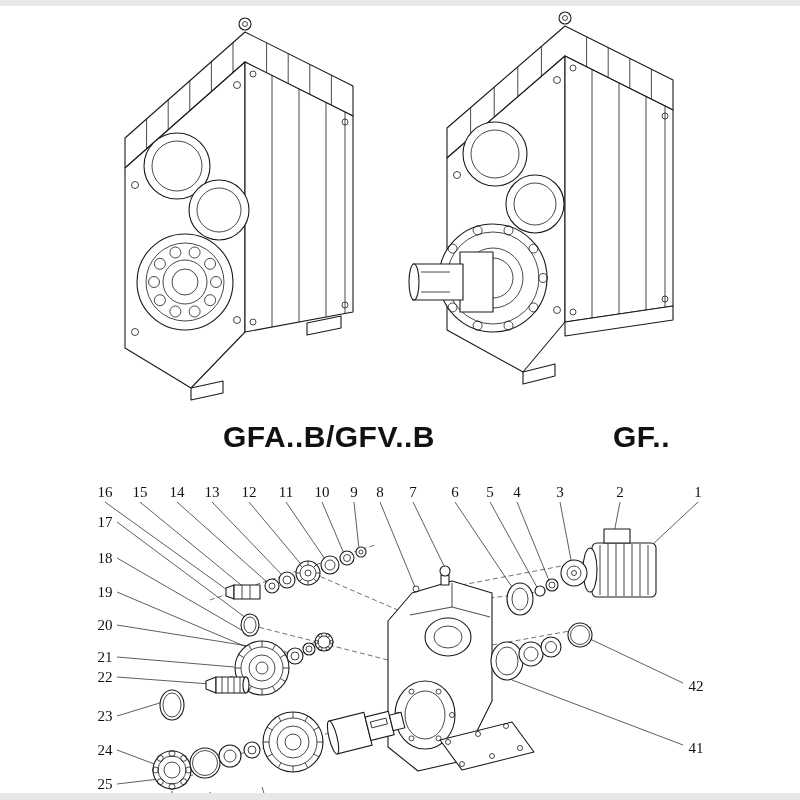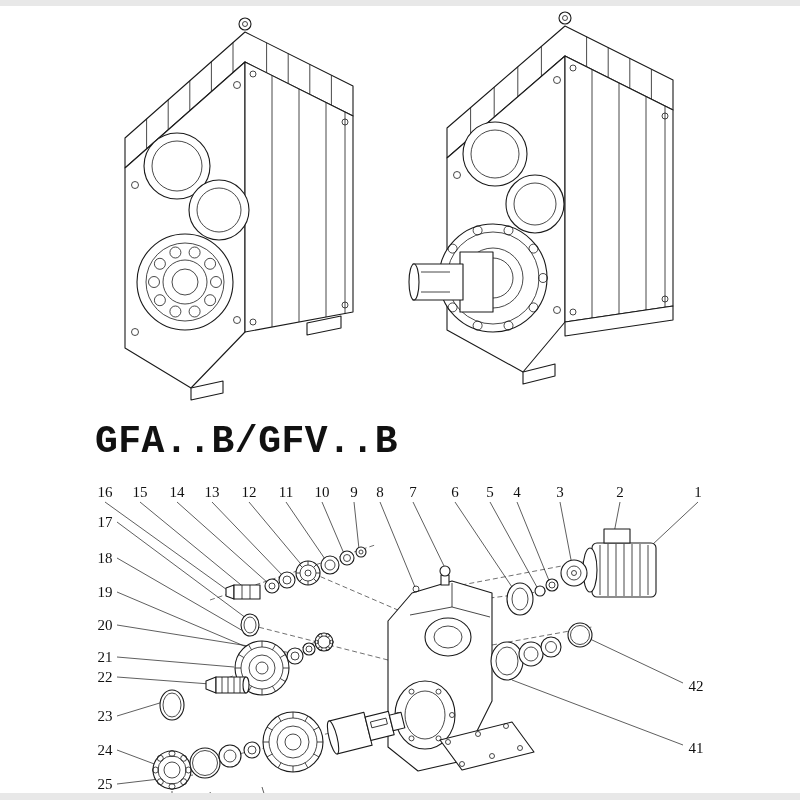--- a/index.html
+++ b/index.html
@@ -5,22 +5,22 @@
   html,body { margin:0; padding:0; background:#ffffff; }
   .sheet {
     position:relative; width:800px; height:800px; background:#ffffff;
     overflow:hidden; font-family:"Liberation Serif", serif;
   }
   .edge-strip { position:absolute; left:0; width:800px; background:#e8e8e8; }
   .edge-strip.top { top:0; height:6px; }
   .edge-strip.bottom { bottom:0; height:7px; }
   .drawing { position:absolute; }
   .model-label {
-    position:absolute; font-family:Liberation Mono, monospace; font-weight:bold;
-    font-size:38px; color:#111; text-align:left; letter-spacing:0.5px;
+    position:absolute; font-family:Liberation Sans, sans-serif; font-weight:bold;
+    font-size:30px; color:#111; text-align:right; letter-spacing:0.5px;
   }
   
   .pshape { fill:#ffffff; stroke:#1a1a1a; stroke-width:1.1; stroke-linejoin:round; }
   .pline  { fill:none;   stroke:#1a1a1a; stroke-width:1.1; }
   .thin   { stroke-width:0.8; }
   .leader { fill:none; stroke:#1a1a1a; stroke-width:0.7; }
   .axis   { fill:none; stroke:#333333; stroke-width:0.7; stroke-dasharray:5 3; }
   .co { font-family:"Liberation Serif", serif; font-size:15px; fill:#111111; text-anchor:middle; }
 </style>
 </head>
@@ -141,20 +141,21 @@
       </g>
       <g>
         <circle class="pline thin" cx="52" cy="175" r="3.5"></circle>
         <circle class="pline thin" cx="152" cy="80" r="3.5"></circle>
         <circle class="pline thin" cx="152" cy="310" r="3.5"></circle>
       </g>
     </svg>
   </div>
 
   <div class="model-label" style="left:95px; top:420px; width:340px;">GFA..B/GFV..B</div>
+  <div class="model-label" style="left:410px; top:420px; width:260px;">GF..</div>
 
   <div class="drawing" style="left:0; top:465px;">
     <svg width="800" height="335" viewBox="0 0 800 335">
 
       <g>
         <path class="axis" d="M210,135 L375,80 M428,158 L312,108 M430,126 L588,96 M418,142 L546,126 M388,195 L258,162 M400,252 L160,307 M455,298 L468,272 M425,300 L446,278 M492,180 L592,162 M206,222 L318,176"></path>
       </g>
 
       <g>
         <path class="leader" d="M105,37 L230,127 M140,37 L246,124 M177,37 L268,118 M212,37 L284,112 M249,37 L305,104 M286,37 L327,97 M322,37 L345,91 M354,37 L359,84 M380,37 L415,122 M413,37 L445,103 M455,37 L516,128 M490,37 L538,124 M517,37 L550,118 M560,37 L572,100 M620,37 L614,68 M698,37 L652,80"></path>

